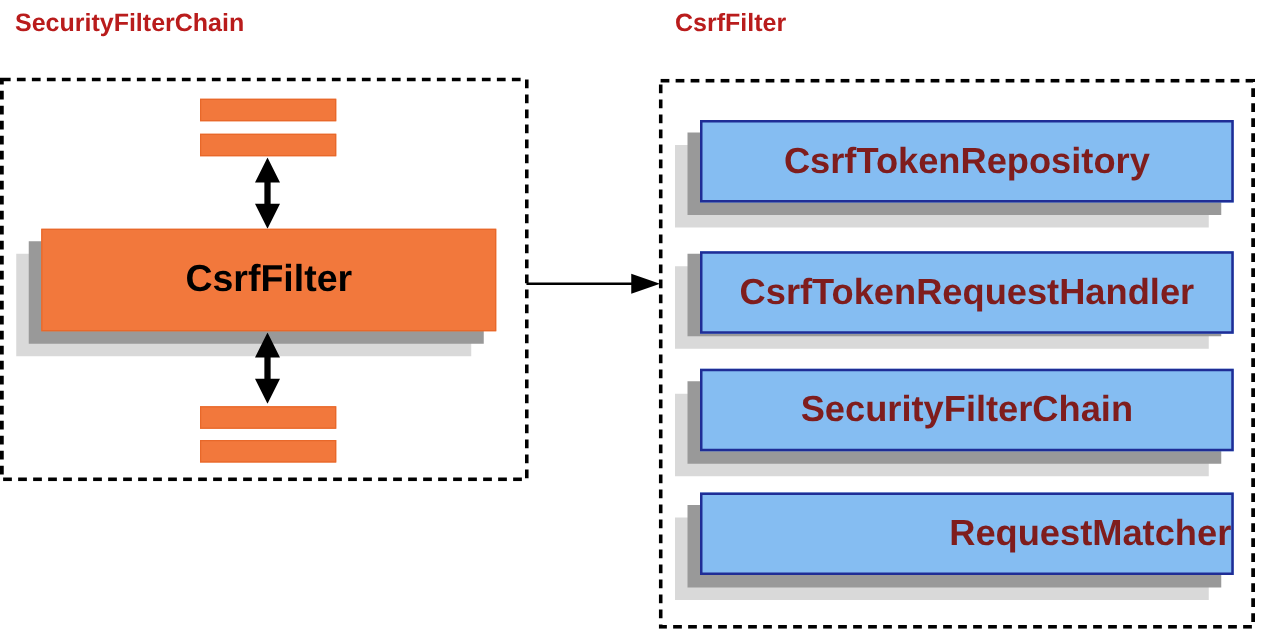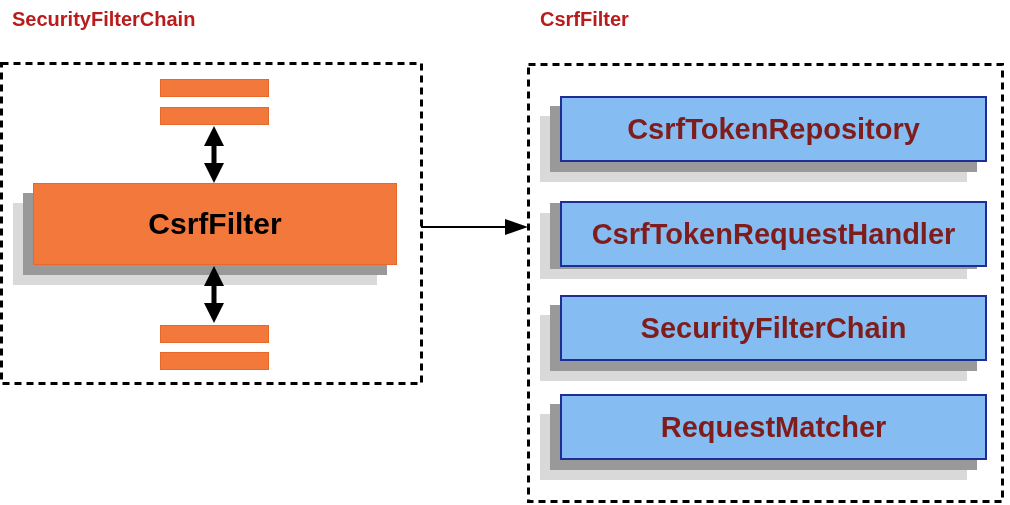--- a/index.html
+++ b/index.html
@@ -146,18 +146,18 @@
     </div>
 
     <div class="stack-shadow shadow-light blue-shadow" style="left:13px; top:252px;"></div>
     <div class="stack-shadow shadow-mid blue-shadow" style="left:23px; top:242px;"></div>
     <div class="component-box" style="top:232px;">
       <div class="label">SecurityFilterChain</div>
     </div>
 
     <div class="stack-shadow shadow-light blue-shadow" style="left:13px; top:351px;"></div>
     <div class="stack-shadow shadow-mid blue-shadow" style="left:23px; top:341px;"></div>
-    <div class="component-box" style="top:331px;">
+    <div class="component-box" style="top:331px;text-align:right;">
       <div class="label">RequestMatcher</div>
     </div>
   </div>
 
 </div>
 
 </body></html>

